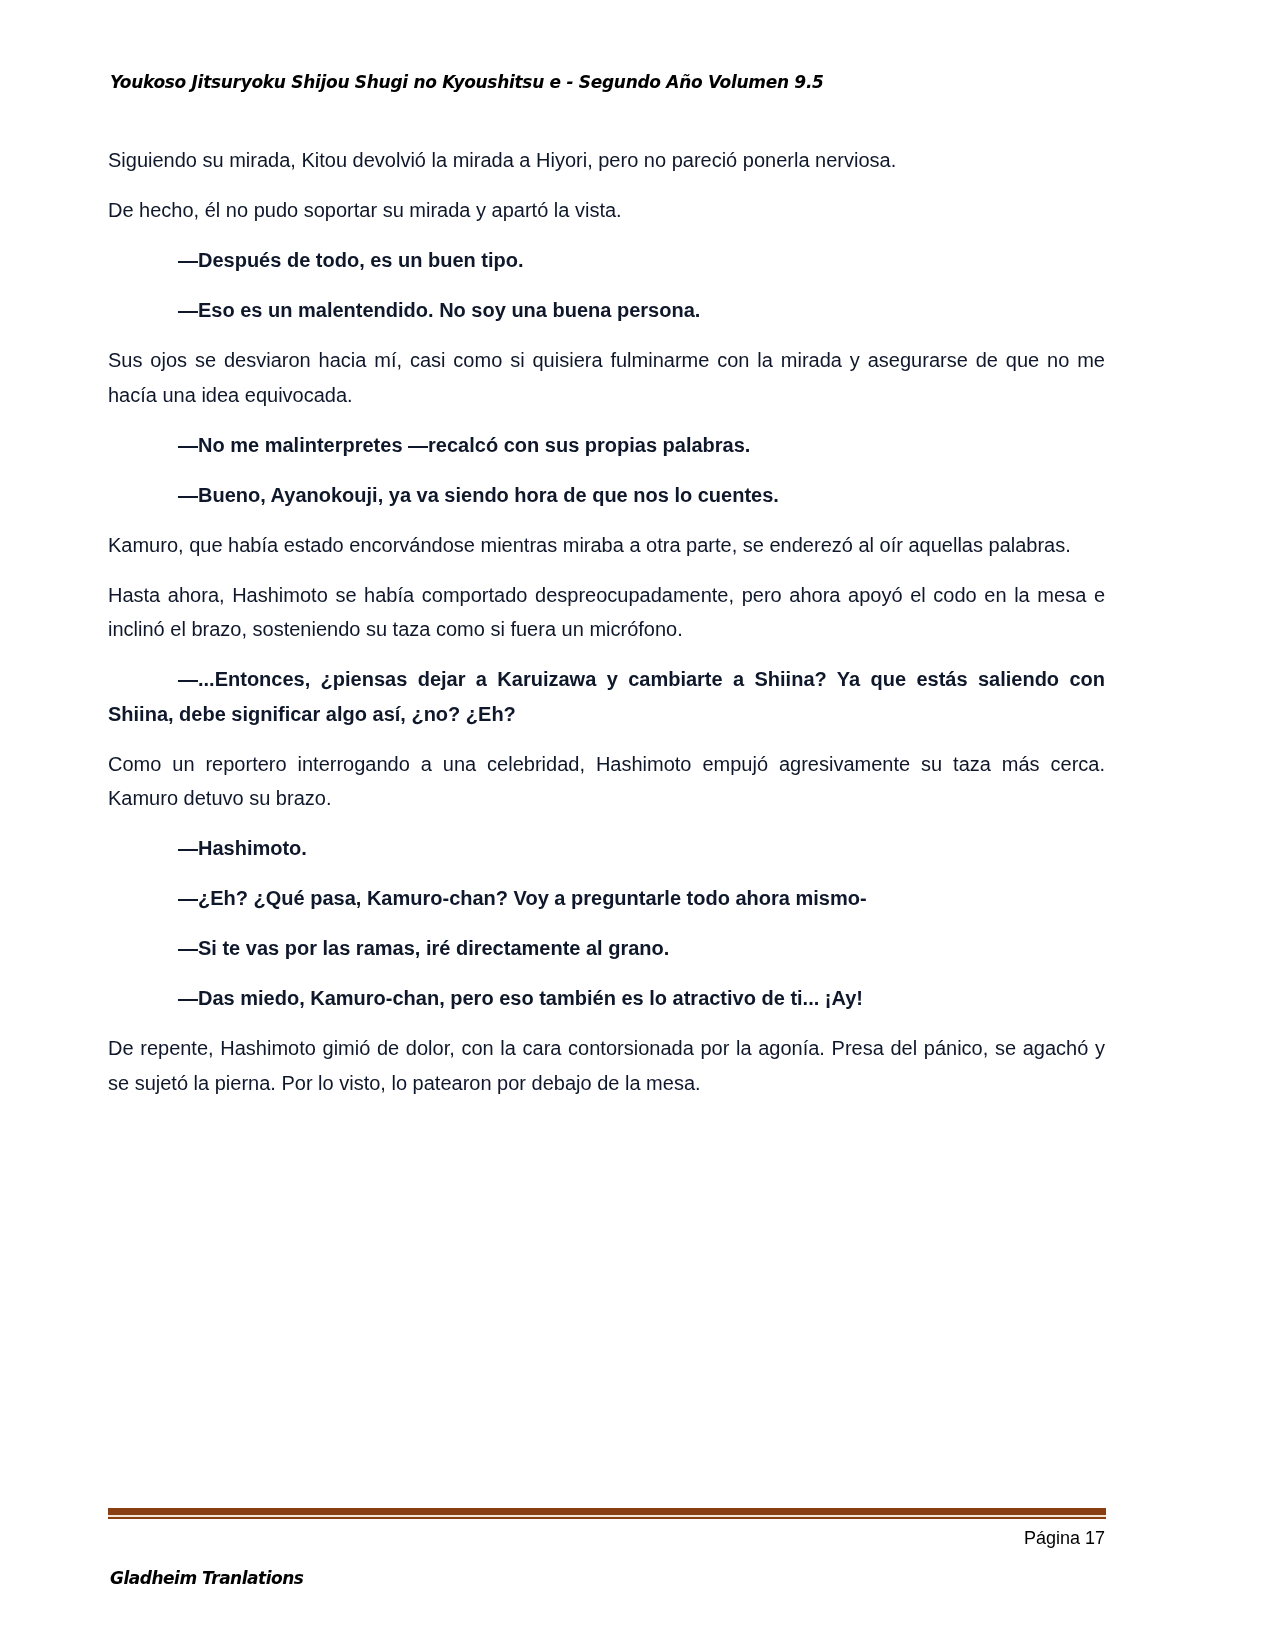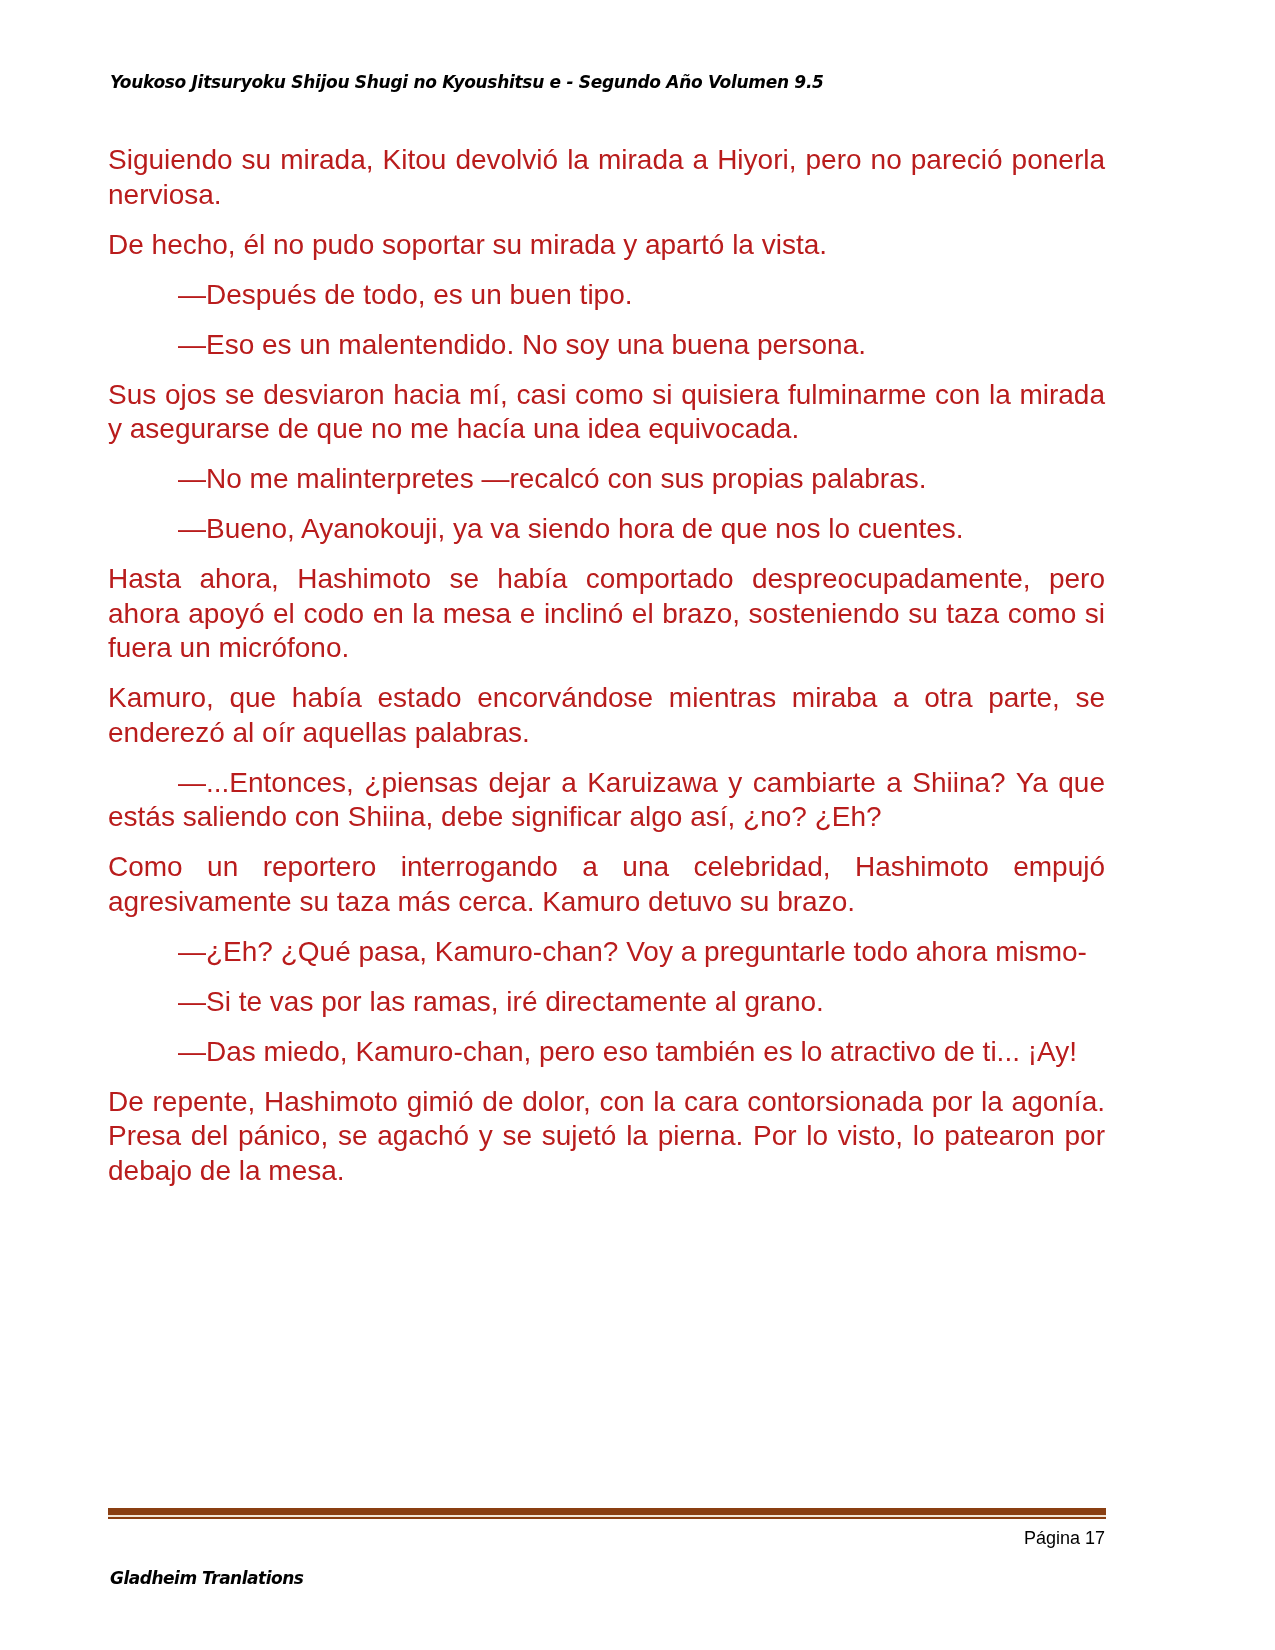--- a/index.html
+++ b/index.html
@@ -5,25 +5,25 @@
   html, body { margin: 0; padding: 0; background: #ffffff; }
   body { width: 1275px; height: 1650px; position: relative; overflow: hidden; color: #000; }
   .page { position: absolute; left: 0; top: 0; width: 1275px; height: 1650px; background: #fff; }
   .header {
     position: absolute; left: 110px; top: 72px; width: 1000px;
     font-family: "DejaVu Sans", sans-serif; font-style: italic; font-weight: bold;
     font-size: 17px; letter-spacing: -0.3px; color: #000; white-space: nowrap;
   }
   .body {
     position: absolute; left: 108px; top: 143px; width: 997px;
-    font-family: "Liberation Sans", sans-serif; font-size: 28px; line-height: 34.5px;
-    color: #b91c1c;
+    font-family: "Liberation Sans", sans-serif; font-size: 20px; line-height: 34.5px;
+    color: #0f172a;
   }
   .body p { margin: 0 0 15.5px 0; text-align: justify; }
-  .body p.dlg { text-indent: 70px; }
+  .body p.dlg { text-indent: 70px; font-weight: bold; }
   .rule-thick { position: absolute; left: 108px; top: 1508px; width: 998px; height: 7px; background: #8a3f12; }
   .rule-thin { position: absolute; left: 108px; top: 1517px; width: 998px; height: 2px; background: #8a3f12; }
   .rule-gap { position: absolute; left: 108px; top: 1515px; width: 998px; height: 2px; background: #f3e6d6; }
   .footer-left {
     position: absolute; left: 110px; top: 1528px;
     font-family: "DejaVu Sans", sans-serif; font-style: italic; font-weight: bold;
     font-size: 17px; letter-spacing: -0.5px; margin-top: 40px;
   }
   .footer-right {
     position: absolute; right: 170px; top: 1528px;
@@ -38,24 +38,25 @@
   <div class="header">Youkoso Jitsuryoku Shijou Shugi no Kyoushitsu e - Segundo Año Volumen 9.5</div>
 
   <div class="body">
     <p class="nar">Siguiendo su mirada, Kitou devolvió la mirada a Hiyori, pero no pareció ponerla nerviosa.</p>
     <p class="nar">De hecho, él no pudo soportar su mirada y apartó la vista.</p>
     <p class="dlg">—Después de todo, es un buen tipo.</p>
     <p class="dlg">—Eso es un malentendido. No soy una buena persona.</p>
     <p class="nar">Sus ojos se desviaron hacia mí, casi como si quisiera fulminarme con la mirada y asegurarse de que no me hacía una idea equivocada.</p>
     <p class="dlg">—No me malinterpretes —recalcó con sus propias palabras.</p>
     <p class="dlg">—Bueno, Ayanokouji, ya va siendo hora de que nos lo cuentes.</p>
+    <p class="nar">Kamuro, que había estado encorvándose mientras miraba a otra parte, se enderezó al oír aquellas palabras.</p>
     <p class="nar">Hasta ahora, Hashimoto se había comportado despreocupadamente, pero ahora apoyó el codo en la mesa e inclinó el brazo, sosteniendo su taza como si fuera un micrófono.</p>
-    <p class="nar">Kamuro, que había estado encorvándose mientras miraba a otra parte, se enderezó al oír aquellas palabras.</p>
     <p class="dlg">—...Entonces, ¿piensas dejar a Karuizawa y cambiarte a Shiina? Ya que estás saliendo con Shiina, debe significar algo así, ¿no? ¿Eh?</p>
     <p class="nar">Como un reportero interrogando a una celebridad, Hashimoto empujó agresivamente su taza más cerca. Kamuro detuvo su brazo.</p>
+    <p class="dlg">—Hashimoto.</p>
     <p class="dlg">—¿Eh? ¿Qué pasa, Kamuro-chan? Voy a preguntarle todo ahora mismo-</p>
     <p class="dlg">—Si te vas por las ramas, iré directamente al grano.</p>
     <p class="dlg">—Das miedo, Kamuro-chan, pero eso también es lo atractivo de ti... ¡Ay!</p>
     <p class="nar">De repente, Hashimoto gimió de dolor, con la cara contorsionada por la agonía. Presa del pánico, se agachó y se sujetó la pierna. Por lo visto, lo patearon por debajo de la mesa.</p>
   </div>
 
   <div class="rule-thick"></div>
   <div class="rule-gap"></div>
   <div class="rule-thin"></div>
 

